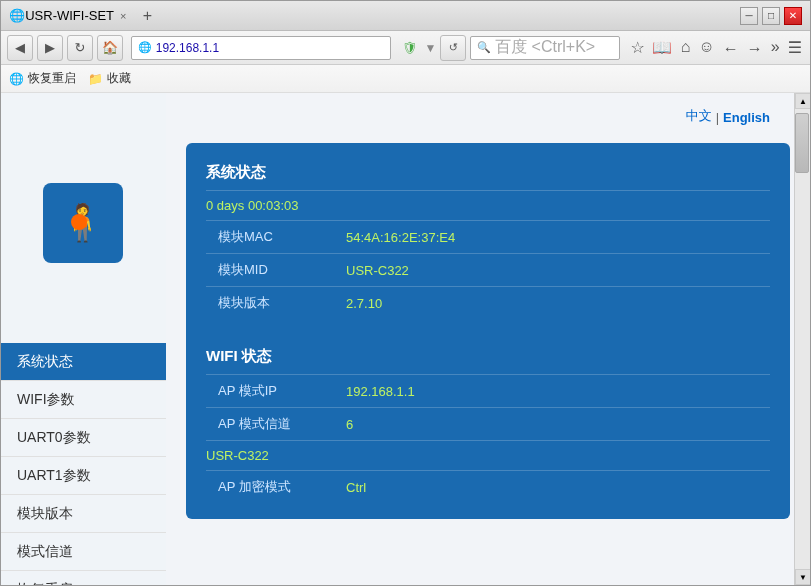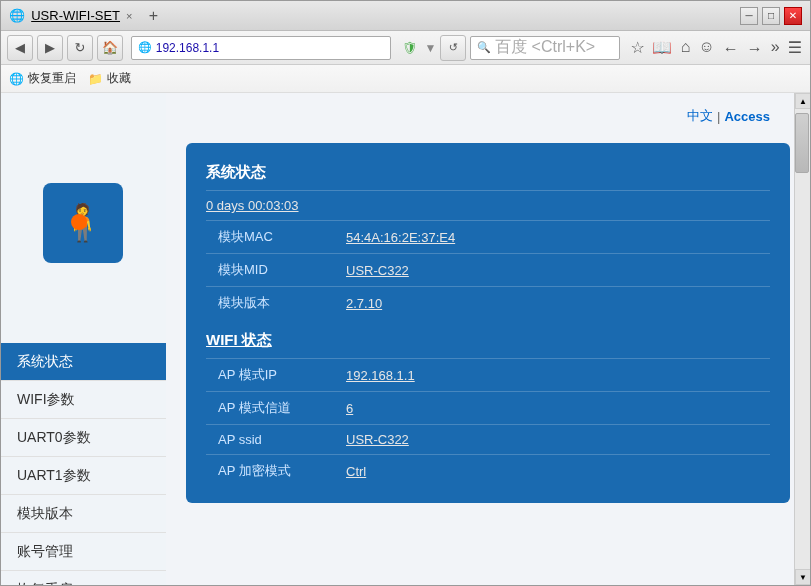--- a/index.html
+++ b/index.html
@@ -165,21 +165,21 @@
 
     
     .lang-links {
       position: absolute;
       top: 14px;
       right: 40px;
       font-size: 13px;
       color: #0066cc;
       display: flex;
       gap: 4px;
-      align-items: center;
+      align-items: flex-end;
     }
     .lang-sep { color: #666; }
 
     
     .sidebar {
       width: 165px;
       background: #f0f4f8;
       flex-shrink: 0;
       padding-top: 50px;
     }
@@ -252,23 +252,22 @@
       padding: 7px 0;
       border-top: 1px solid rgba(255,255,255,0.2);
       font-size: 13px;
     }
     .info-label {
       width: 140px;
       color: #cce4ff;
       padding-left: 12px;
     }
     .info-value {
-      color: #e5e5e5;
+      color: #bef264;
       font-size: 13px;
-      text-decoration: underline;
     }
 
     
     .scrollbar {
       position: absolute;
       right: 0;
       top: 0;
       bottom: 0;
       width: 16px;
       background: #e8e8e8;
@@ -299,21 +298,21 @@
       bottom: 0;
     }
   </style>
 </head>
 <body>
 
 <div class="browser-window">
 
   <div class="title-bar">
     <span>🌐</span>
-    <span style="margin-left:6px;text-decoration:underline;">USR-WIFI-SET</span>
+    <span style="">USR-WIFI-SET</span>
     <span style="margin-left:6px;" class="tab-close">×</span>
     <span style="margin-left:10px;" class="tab-new">+</span>
     <div class="window-controls">
       <div class="win-btn">─</div>
       <div class="win-btn">□</div>
       <div class="win-btn close">✕</div>
     </div>
   </div>
 
   <div class="nav-bar">
@@ -353,41 +352,41 @@
       <span class="bookmark-icon">📁</span>
       <span>收藏</span>
     </div>
   </div>
 
   <div class="content-area">
 
     <div class="lang-links">
       <span style="cursor:pointer;color:#0066cc;">中文</span>
       <span class="lang-sep">|</span>
-      <span style="cursor:pointer;color:#0066cc;font-weight:bold;">Access</span>
+      <span style="cursor:pointer;color:#0066cc;font-weight:bold;">English</span>
     </div>
 
     <div class="sidebar">
 
       <div style="position:relative;height:110px;">
         <div class="logo-area">
           <div style="position:relative;">
             <span class="logo-person">🧍</span>
             <div class="logo-dot"></div>
           </div>
         </div>
       </div>
 
       <div class="sidebar-nav">
         <div class="sidebar-item active">系统状态</div>
         <div class="sidebar-item">WIFI参数</div>
         <div class="sidebar-item">UART0参数</div>
         <div class="sidebar-item">UART1参数</div>
         <div class="sidebar-item">模块版本</div>
-        <div class="sidebar-item">账号管理</div>
+        <div class="sidebar-item">模式信道</div>
         <div class="sidebar-item">恢复重启</div>
 
       </div>
     </div>
 
     <div class="main-panel">
       <div class="info-card">
 
         <div class="section-title">系统状态</div>
 
@@ -400,32 +399,31 @@
         </div>
         <div class="info-row">
           <span class="info-label">模块MID</span>
           <span class="info-value">USR-C322</span>
         </div>
         <div class="info-row">
           <span class="info-label">模块版本</span>
           <span class="info-value">2.7.10</span>
         </div>
 
-        <div class="section-title" style="margin-top:12px;text-decoration:underline;">WIFI 状态</div>
+        <div class="section-title" style="margin-top:28px;">WIFI 状态</div>
 
         <div class="info-row">
           <span class="info-label">AP 模式IP</span>
           <span class="info-value">192.168.1.1</span>
         </div>
         <div class="info-row">
           <span class="info-label">AP 模式信道</span>
           <span class="info-value">6</span>
         </div>
         <div class="info-row">
-          <span class="info-label">AP ssid</span>
           <span class="info-value">USR-C322</span>
         </div>
         <div class="info-row">
           <span class="info-label">AP 加密模式</span>
           <span class="info-value">Ctrl</span>
         </div>
       </div>
     </div>
 
     <div class="scrollbar">

